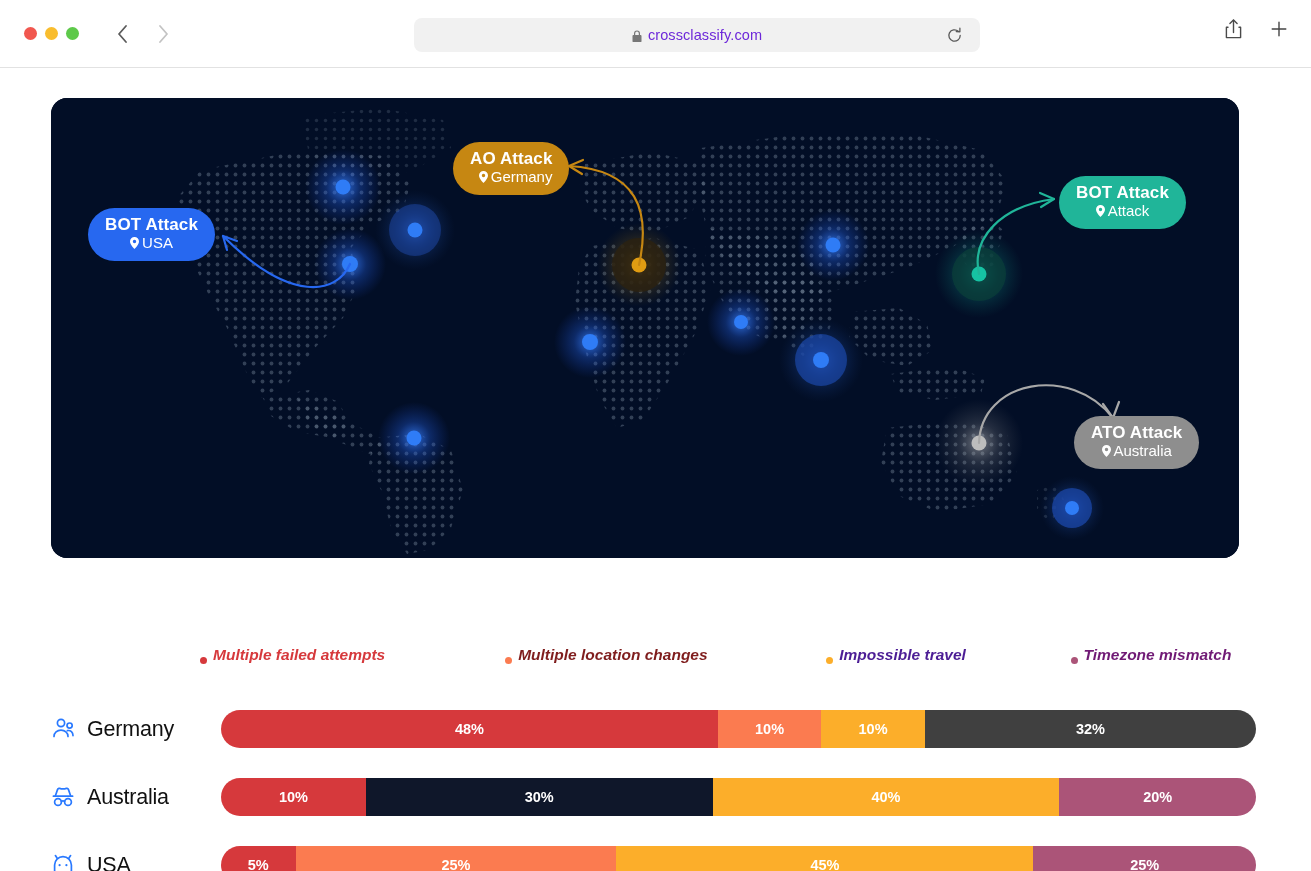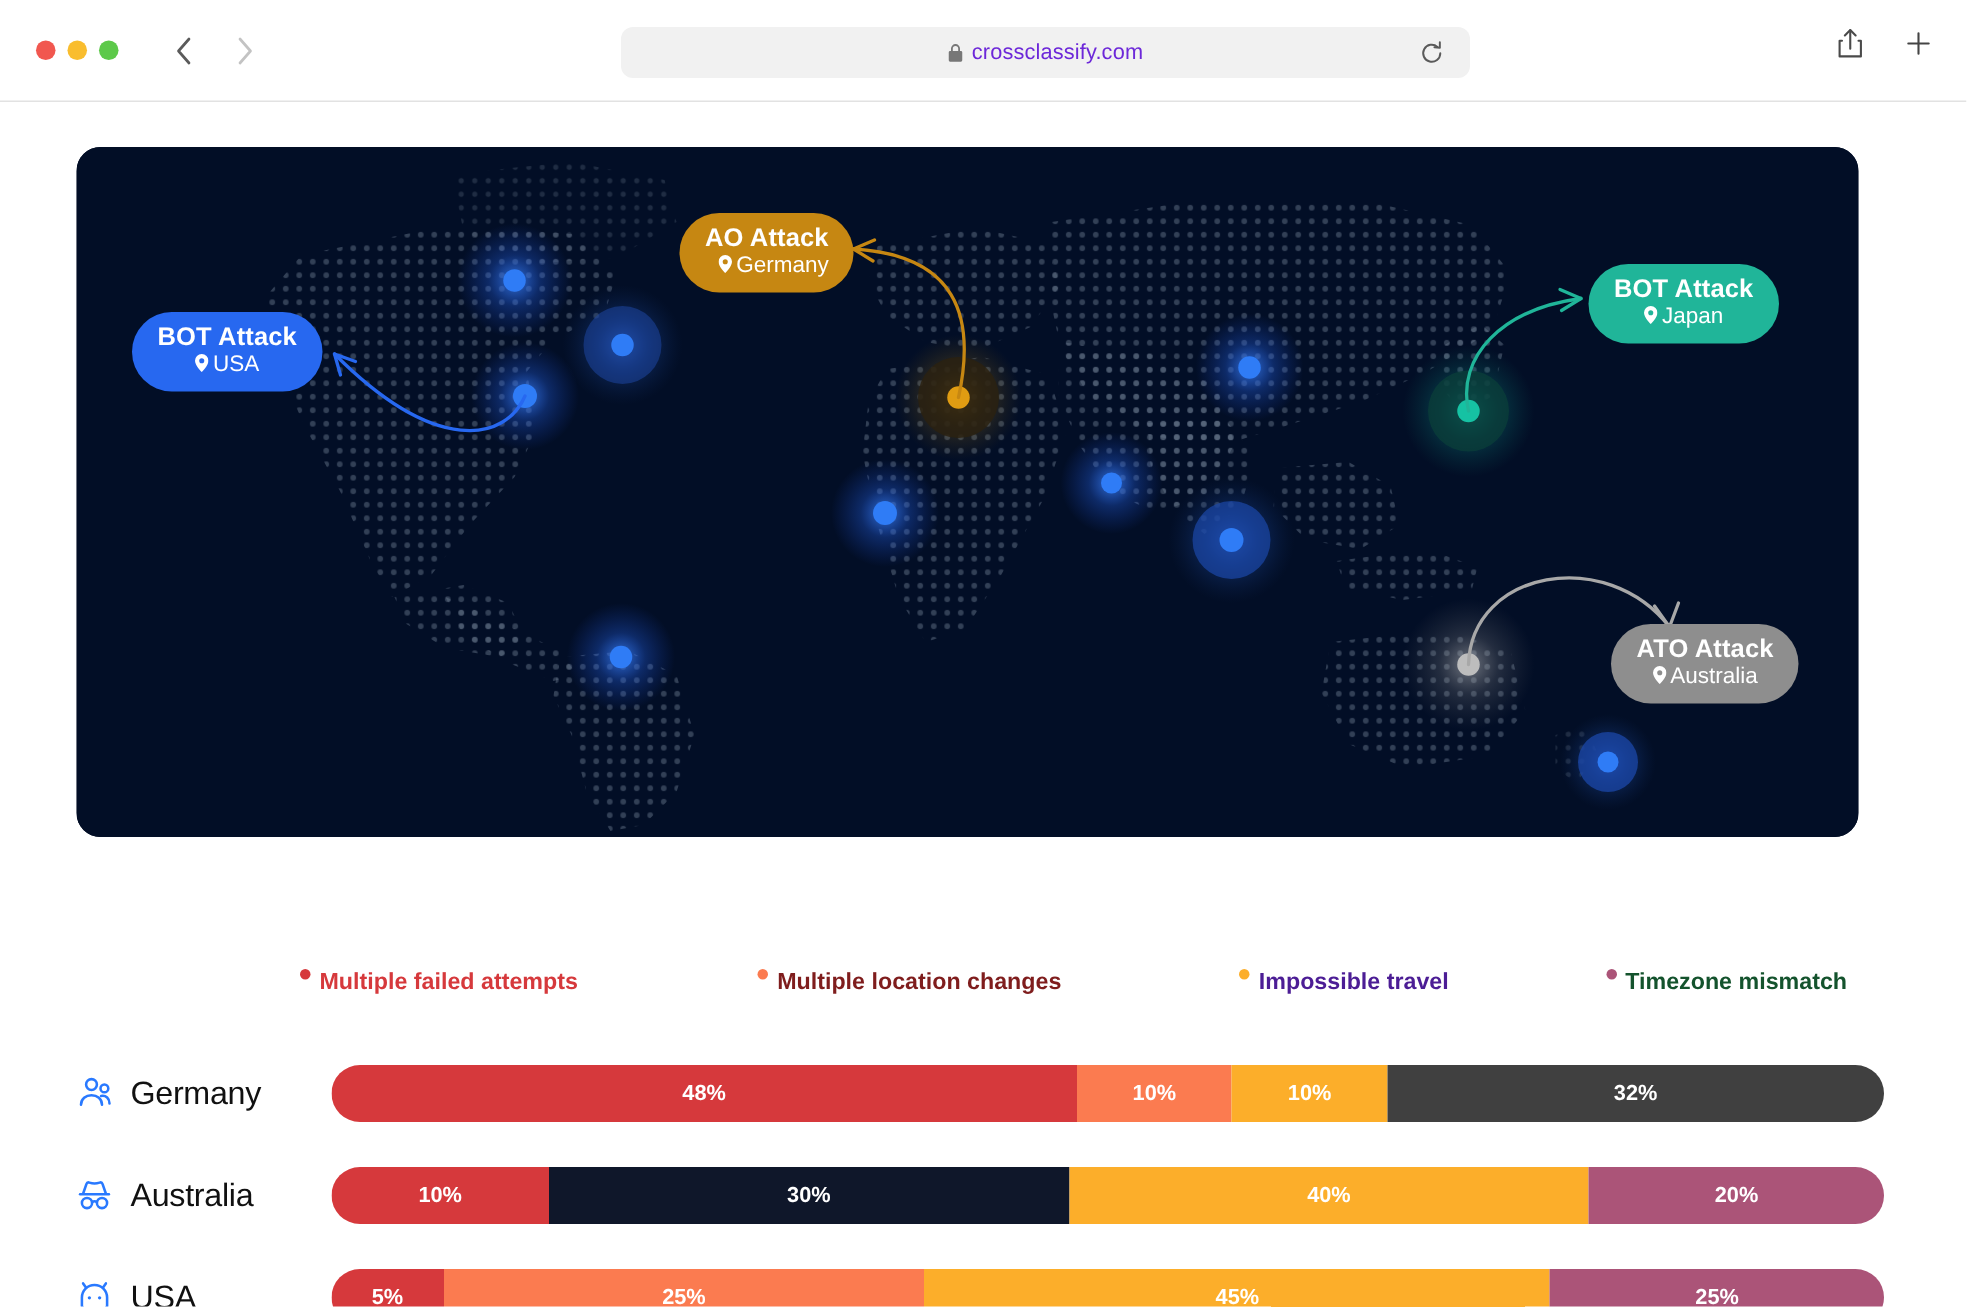--- a/index.html
+++ b/index.html
@@ -111,22 +111,22 @@
   .pill-australia{ background: #8e8e8e; left: 1023px; top: 318px; text-align: center;}
 
   
   .legend {
     position: absolute;
     left: 200px; top: 578px;
     width: 1040px;
     display: flex;
   }
   .legend-item {
-    display: flex; align-items: flex-start; gap: 6px;
-    font-size: 15.5px; font-weight: bold;
+    display: flex; align-items: flex-end; gap: 6px;
+    font-size: 15.5px; font-weight: bold; font-style: italic;
   }
   .legend-item:nth-child(1) { width: 306px; }
   .legend-item:nth-child(2) { width: 322px; }
   .legend-item:nth-child(3) { width: 245px; }
   .legend-item:nth-child(4) { width: 170px; }
   .ldot { width: 7px; height: 7px; border-radius: 50%; flex: none; }
 
   
   .rows { position: absolute; left: 0; top: 627px; width: 1311px; }
   .row {
@@ -371,21 +371,21 @@
         </span>
       </div>
 
       <div class="pill pill-japan">
         <span class="ptitle">BOT Attack</span>
         <span class="ploc">
           <span class="pin">
             <svg viewBox="0 0 9 12" width="9" height="12" fill="#fff">
               <path d="M4.5 0a4.5 4.5 0 0 0-4.5 4.5C0 7.7 4.5 12 4.5 12S9 7.7 9 4.5A4.5 4.5 0 0 0 4.5 0zm0 6.2a1.7 1.7 0 1 1 0-3.4 1.7 1.7 0 0 1 0 3.4z"></path>
             </svg>
-          </span><span>Japan</span>
+          </span><span>Attack</span>
         </span>
       </div>
 
       <div class="pill pill-australia">
         <span class="ptitle">ATO Attack</span>
         <span class="ploc">
           <span class="pin">
             <svg viewBox="0 0 9 12" width="9" height="12" fill="#fff">
               <path d="M4.5 0a4.5 4.5 0 0 0-4.5 4.5C0 7.7 4.5 12 4.5 12S9 7.7 9 4.5A4.5 4.5 0 0 0 4.5 0zm0 6.2a1.7 1.7 0 1 1 0-3.4 1.7 1.7 0 0 1 0 3.4z"></path>
             </svg>
@@ -402,21 +402,21 @@
       <div class="legend-item">
         <span class="ldot" style="background:#fb7b50"></span>
         <span style="color:#7f1d1d">Multiple location changes</span>
       </div>
       <div class="legend-item">
         <span class="ldot" style="background:#fcae2a"></span>
         <span style="color:#4c1d95">Impossible travel</span>
       </div>
       <div class="legend-item">
         <span class="ldot" style="background:#ab5478"></span>
-        <span style="color:#14532d">Timezone mismatch</span>
+        <span style="color:#701a75">Timezone mismatch</span>
       </div>
     </div>
 
     <div class="rows">
 
       <div class="row">
         <div class="row-label">
           <span class="row-icon">
             <svg viewBox="0 0 26 26" width="26" height="26" fill="none" stroke="currentColor" stroke-width="1.7" stroke-linecap="round" stroke-linejoin="round">
               <circle cx="11" cy="7" r="3.6"></circle>

